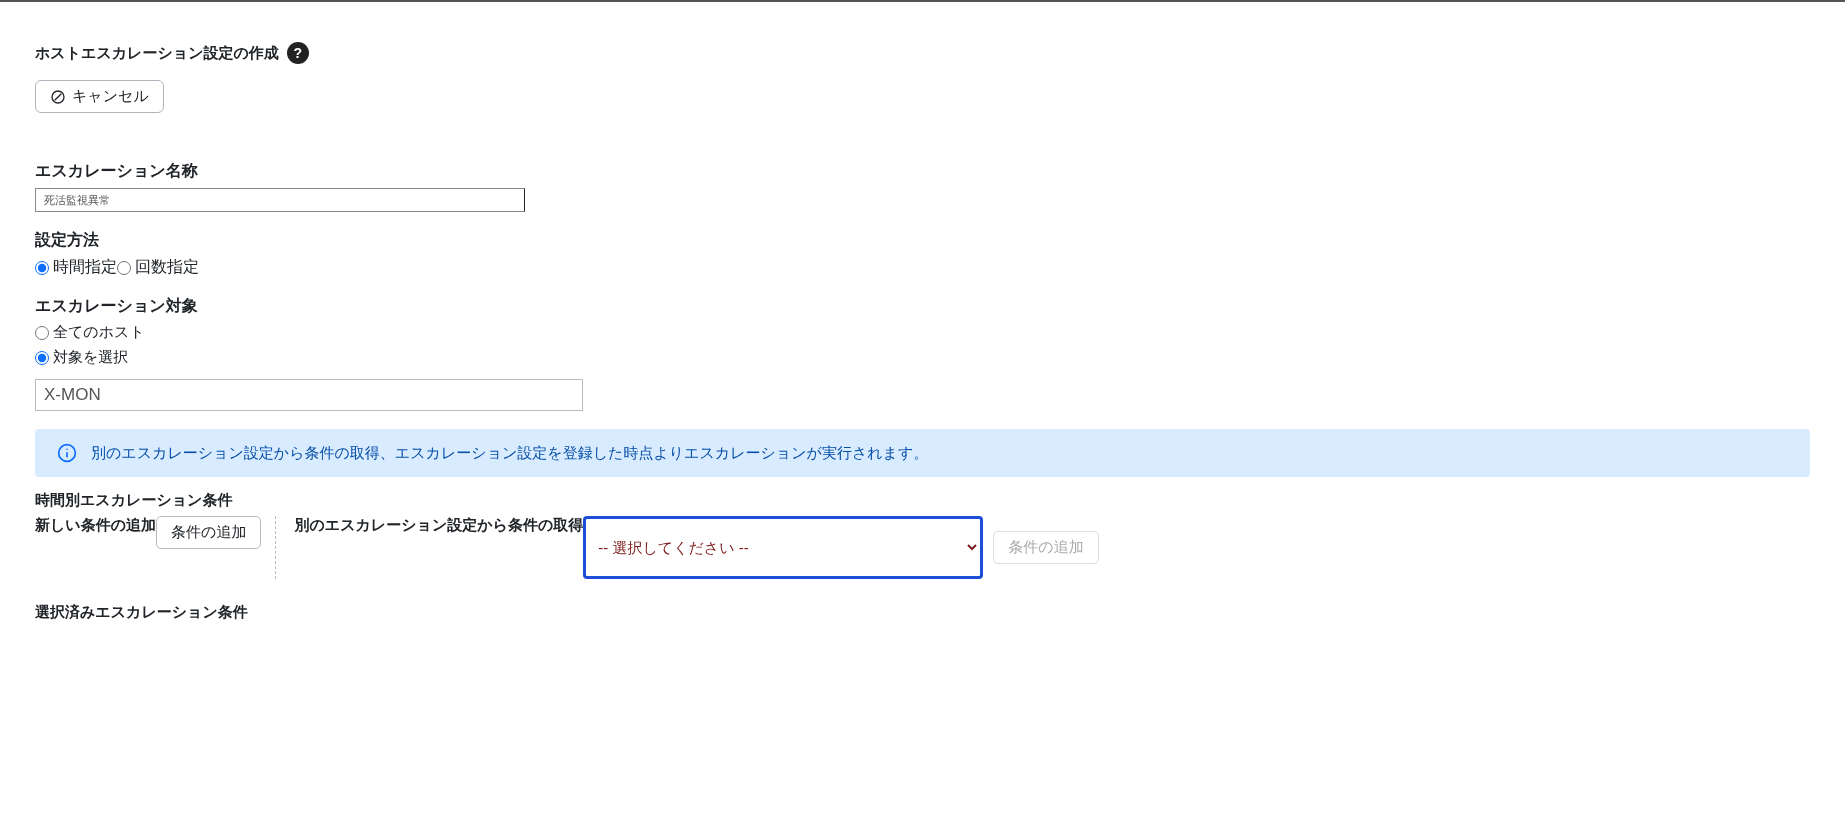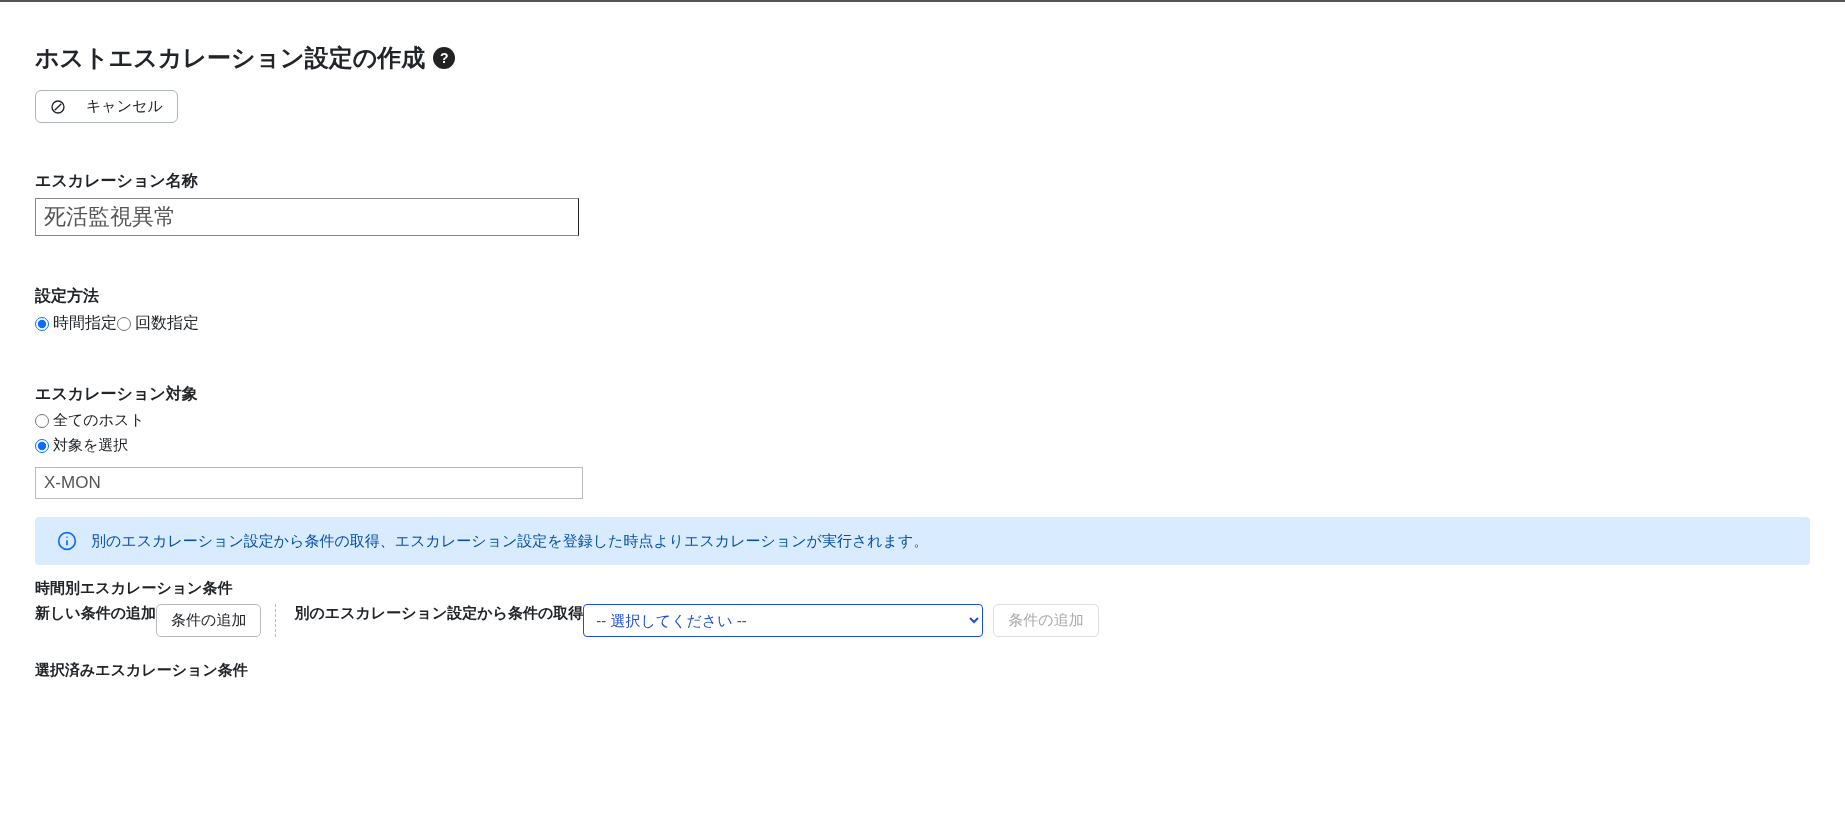--- a/index.html
+++ b/index.html
@@ -13,66 +13,66 @@
     .container {
       padding: 40px 35px 20px 35px;
     }
     .page-header {
       display: flex;
       align-items: center;
       gap: 8px;
       margin-bottom: 16px;
     }
     .page-title {
-      font-size: 24px;
+      font-size: 15px;
       font-weight: bold;
       color: #212529;
     }
     .help-icon {
       display: inline-flex;
       align-items: center;
       justify-content: center;
       width: 22px;
       height: 22px;
       border-radius: 50%;
       background: #222;
       color: #fff;
       font-weight: bold;
       font-size: 14px;
       cursor: pointer;
     }
     .btn-cancel {
       display: inline-flex;
       align-items: center;
-      gap: 20px;
+      gap: 6px;
       padding: 6px 14px;
       border: 1px solid #adb5bd;
       border-radius: 6px;
       background: #fff;
       font-size: 15px;
       color: #212529;
       cursor: pointer;
     }
     .cancel-icon {
       width: 16px;
       height: 16px;
     }
-    .section { margin-top: 50px; }
+    .section { margin-top: 18px; }
     .section-first { margin-top: 48px; }
     .section-label {
       font-size: 16px;
       font-weight: bold;
       color: #212529;
       margin-bottom: 6px;
     }
     .text-input {
-      width: 544px;
+      width: 490px;
       max-width: 100%;
       padding: 5px 8px;
-      font-size: 22px;
+      font-size: 11px;
       color: #555;
       border: 1px solid #888;
       border-right-color: #222;
       background: #fff;
     }
     .radio-row {
       display: flex;
       align-items: center;
       font-size: 16px;
       color: #212529;
@@ -156,26 +156,26 @@
       background: #fff;
       cursor: default;
     }
     .select-wrap {
       display: flex;
       align-items: center;
       gap: 10px;
     }
     .select-box {
       width: 400px;
-      padding: 6px 8px;
-      font-size: 15px;
-      border: 1px solid #1d4ed8;
+      padding: 19px 8px;
+      font-size: 15px;
+      border: 3px solid #1d4ed8;
       border-radius: 4px;
       background: #fff;
-      color: #1d4ed8;
+      color: #7f1d1d;
       cursor: pointer;
     }
   </style>
 </head>
 <body>
 
 <div class="container">
 
   <div class="page-header">
     <h1 class="page-title">ホストエスカレーション設定の作成</h1>

